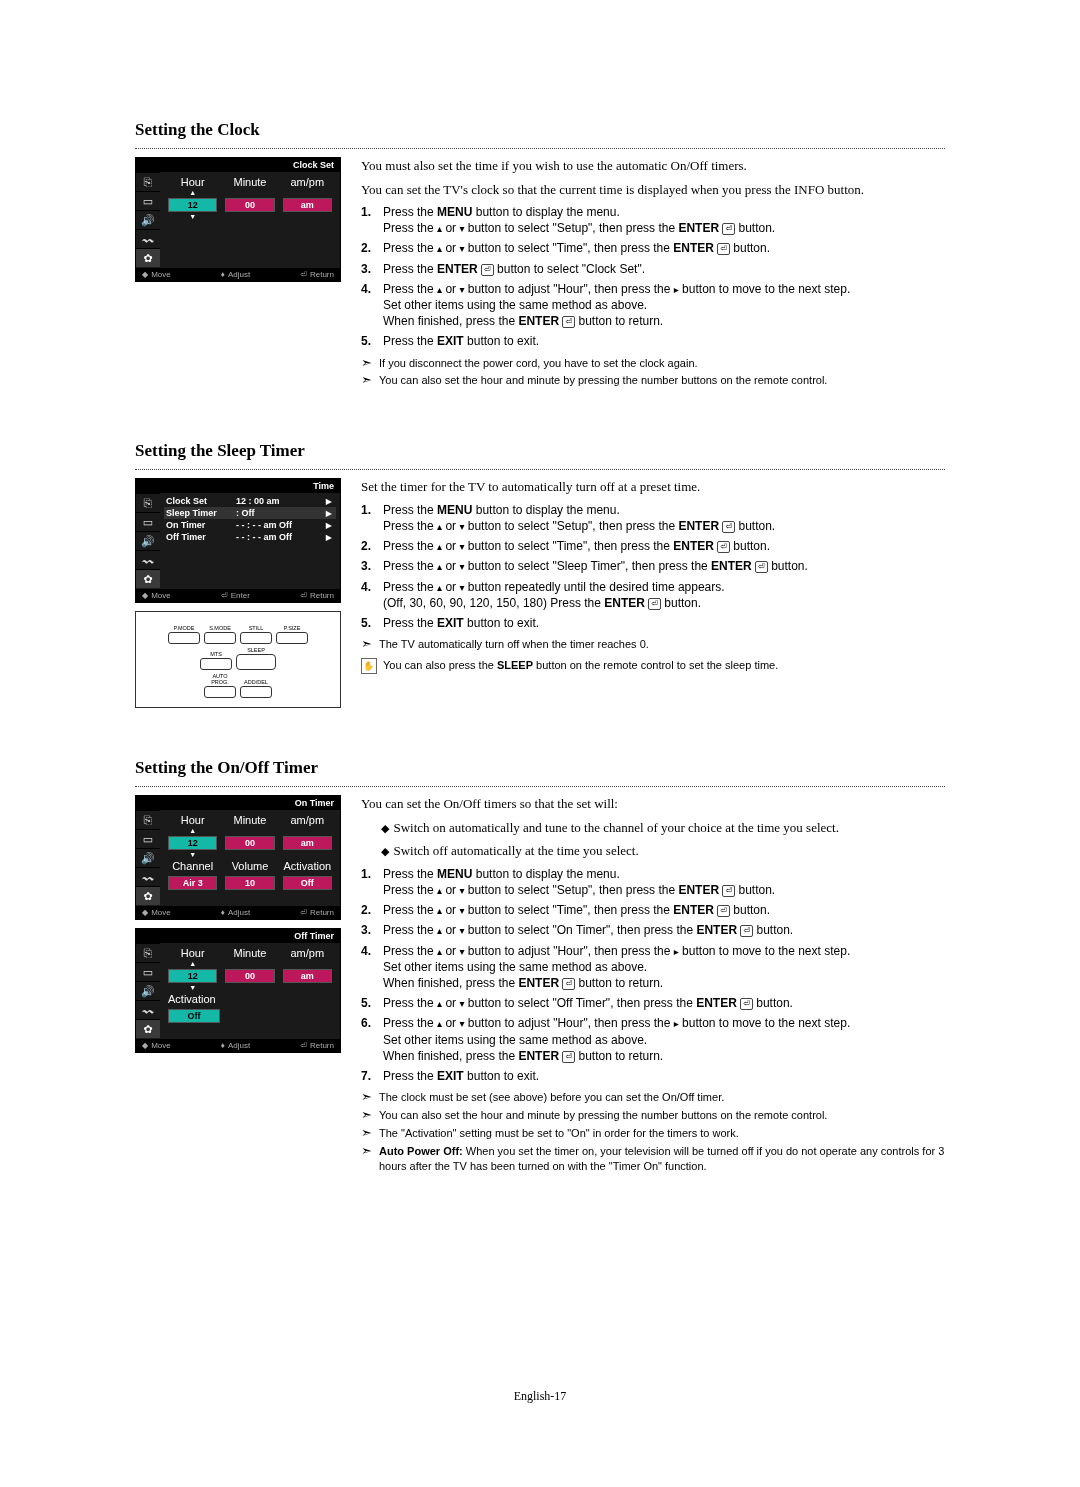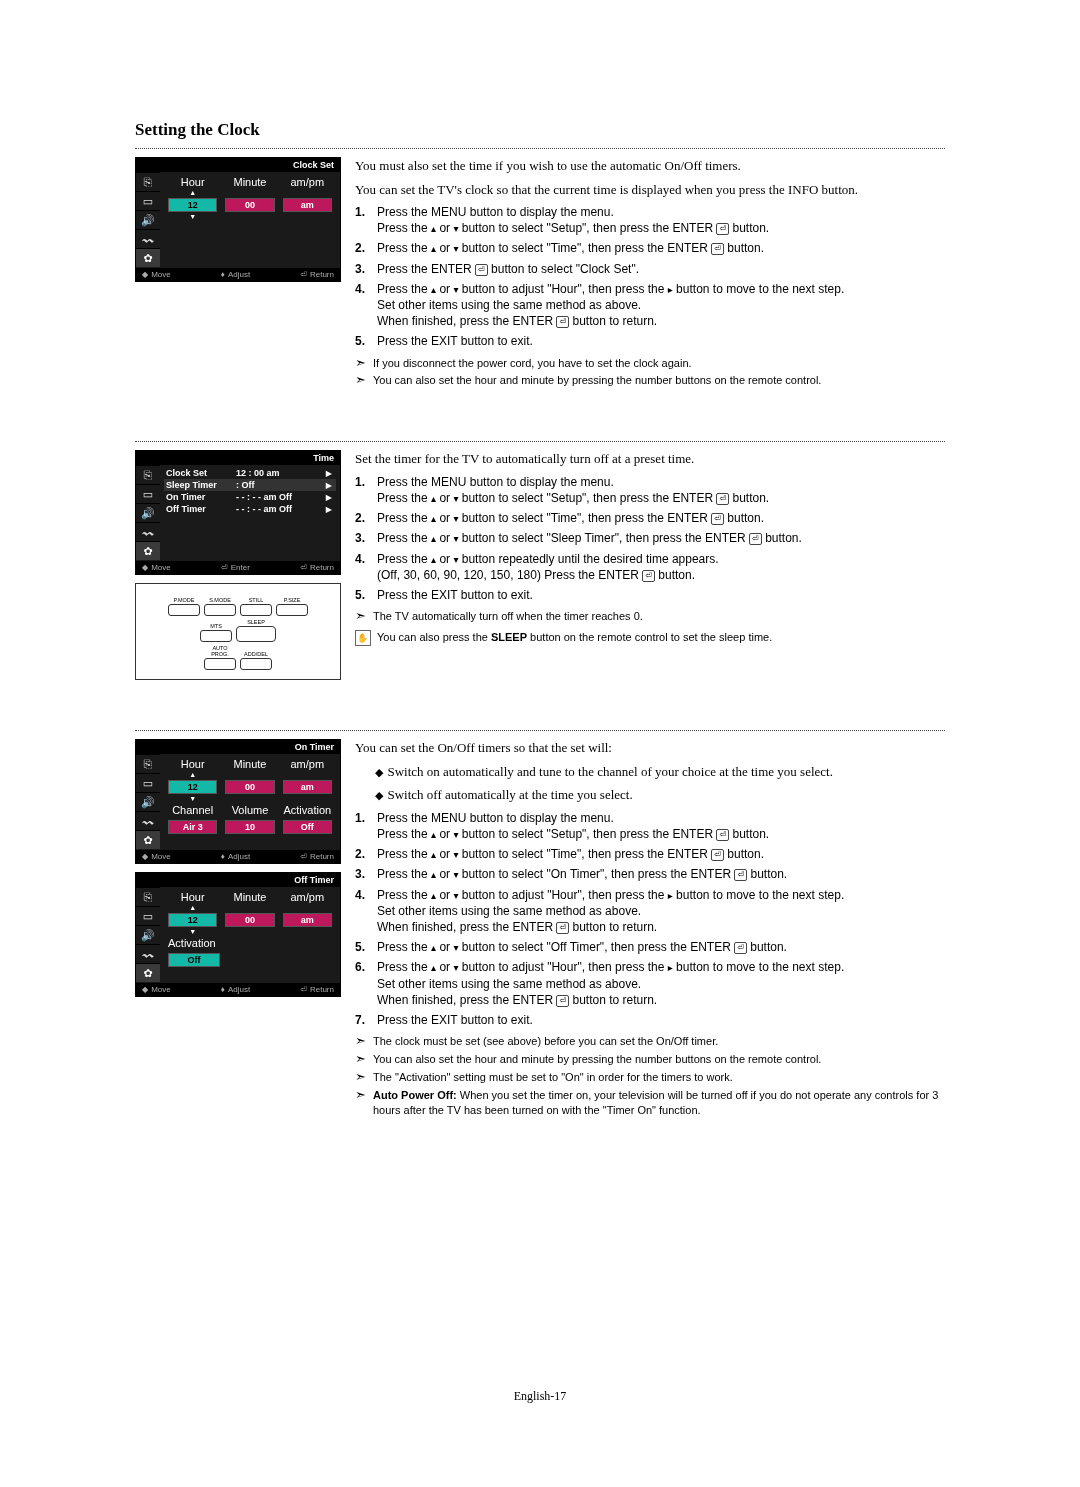--- a/index.html
+++ b/index.html
@@ -29,21 +29,21 @@
   }
   .rule {
     height: 0;
     border: none;
     border-top: 1px dotted #444;
     margin: 0 0 8px 0;
   }
   .content-row {
     display: flex;
     align-items: flex-start;
-    gap: 14px;
+    gap: 20px;
   }
   .left-col {
     width: 206px;
     flex: 0 0 206px;
     display: flex;
     flex-direction: column;
     gap: 8px;
   }
   .right-col {
     flex: 1;
@@ -65,21 +65,21 @@
   ol.steps > li {
     display: flex;
     margin: 4px 0;
   }
   ol.steps > li .num {
     font-weight: bold;
     width: 22px;
     flex: 0 0 22px;
   }
   ol.steps > li .txt { flex: 1; }
-  .txt b { font-weight: normal; }
+  .txt b { font-weight: bold; }
   .arrow-up::before { content: "▴"; font-size:10px;}
   .arrow-down::before { content: "▾"; font-size:10px;}
   .arrow-right::before { content: "▸"; font-size:10px;}
   .enter-icon {
     display: inline-block;
     border: 1px solid #444;
     border-radius: 2px;
     font-size: 8px;
     padding: 0 2px;
     line-height: 10px;
@@ -300,20 +300,21 @@
           <div class="note">
               <span class="bullet">➣</span>
               <span>You can also set the hour and minute by pressing the number buttons on the remote control.</span>
             </div>
         </div>
       </div>
     </div>
   </div>
 
   <div class="section">
+    <div class="section-title">Setting the Sleep Timer</div>
     <hr class="rule">
     <div class="content-row">
       <div class="left-col">
         <div class="osd">
           <div class="osd-title">Time</div>
           <div class="osd-body">
             <div class="osd-tabs">
               <div class="osd-tab">⎘</div>
               <div class="osd-tab">▭</div>
               <div class="osd-tab">🔊</div>
@@ -422,20 +423,21 @@
         </div>
         <div class="note-box">
           <div class="box-icon">✋</div>
           <div><span>You can also press the </span><b>SLEEP</b><span> button on the remote control to set the sleep time.</span></div>
         </div>
       </div>
     </div>
   </div>
 
   <div class="section">
+    <div class="section-title">Setting the On/Off Timer</div>
     <hr class="rule">
     <div class="content-row">
       <div class="left-col">
 
         <div class="osd">
           <div class="osd-title">On Timer</div>
           <div class="osd-body">
             <div class="osd-tabs">
               <div class="osd-tab">⎘</div>
               <div class="osd-tab">▭</div>

